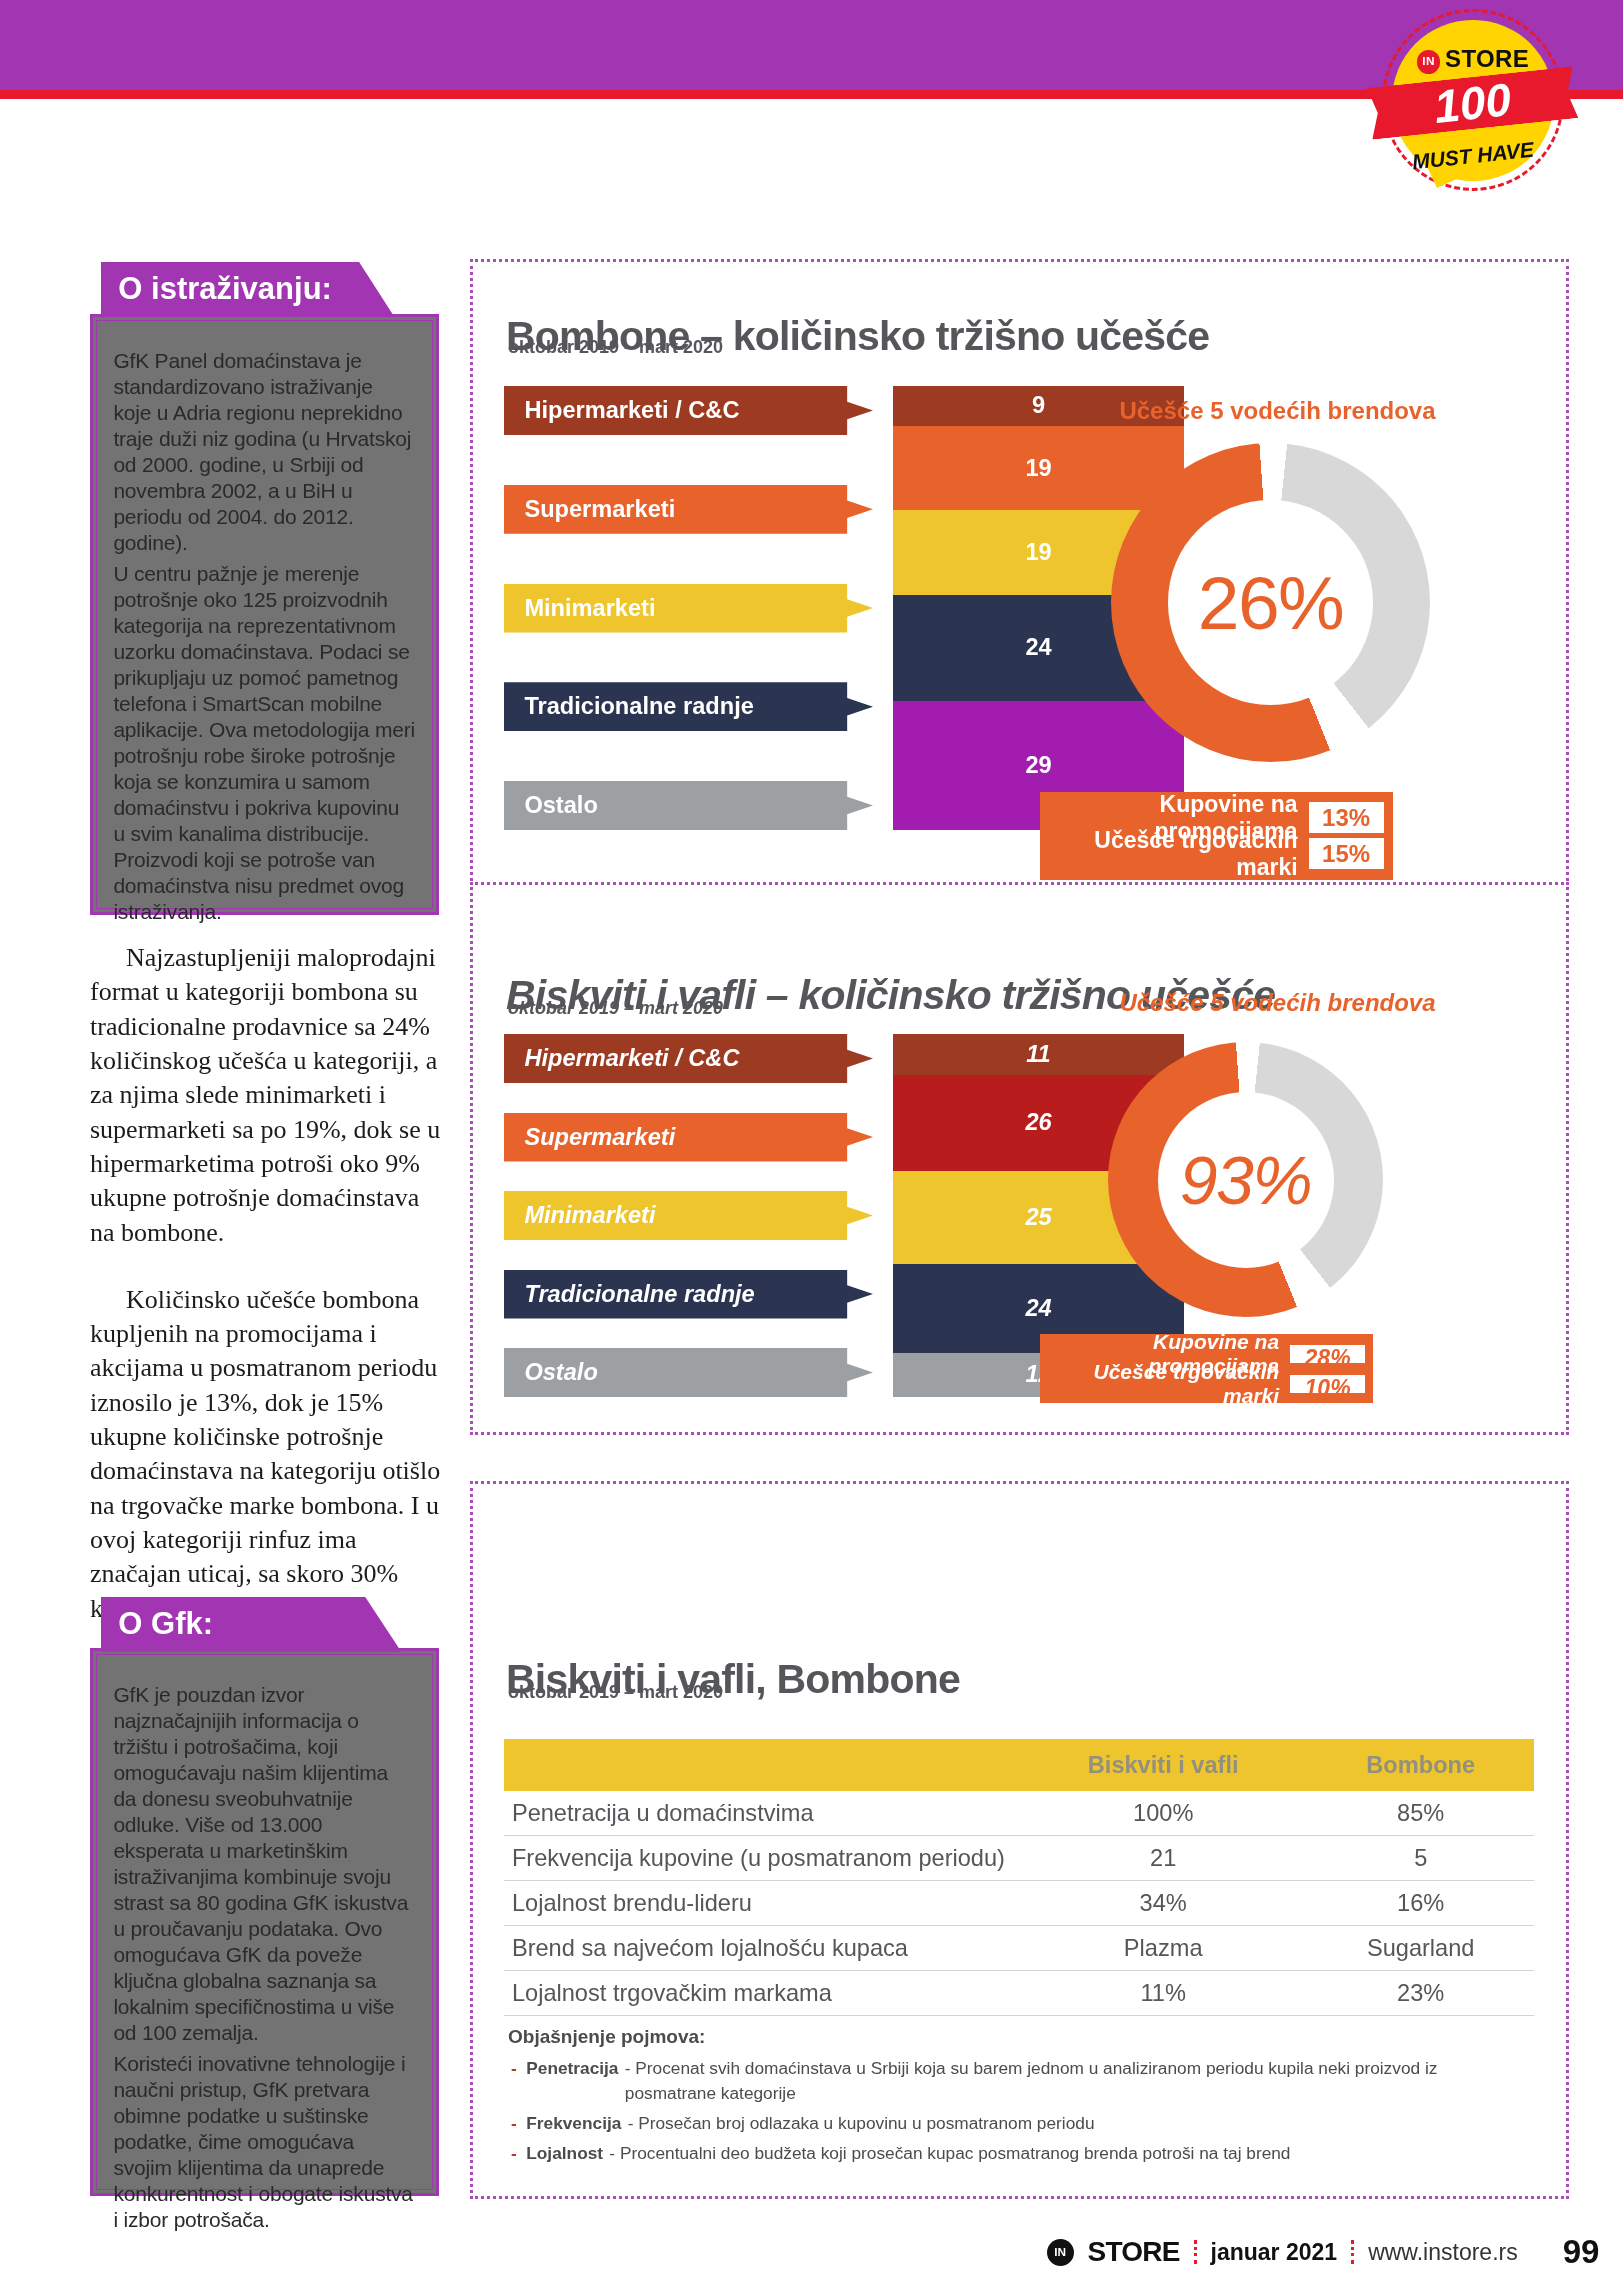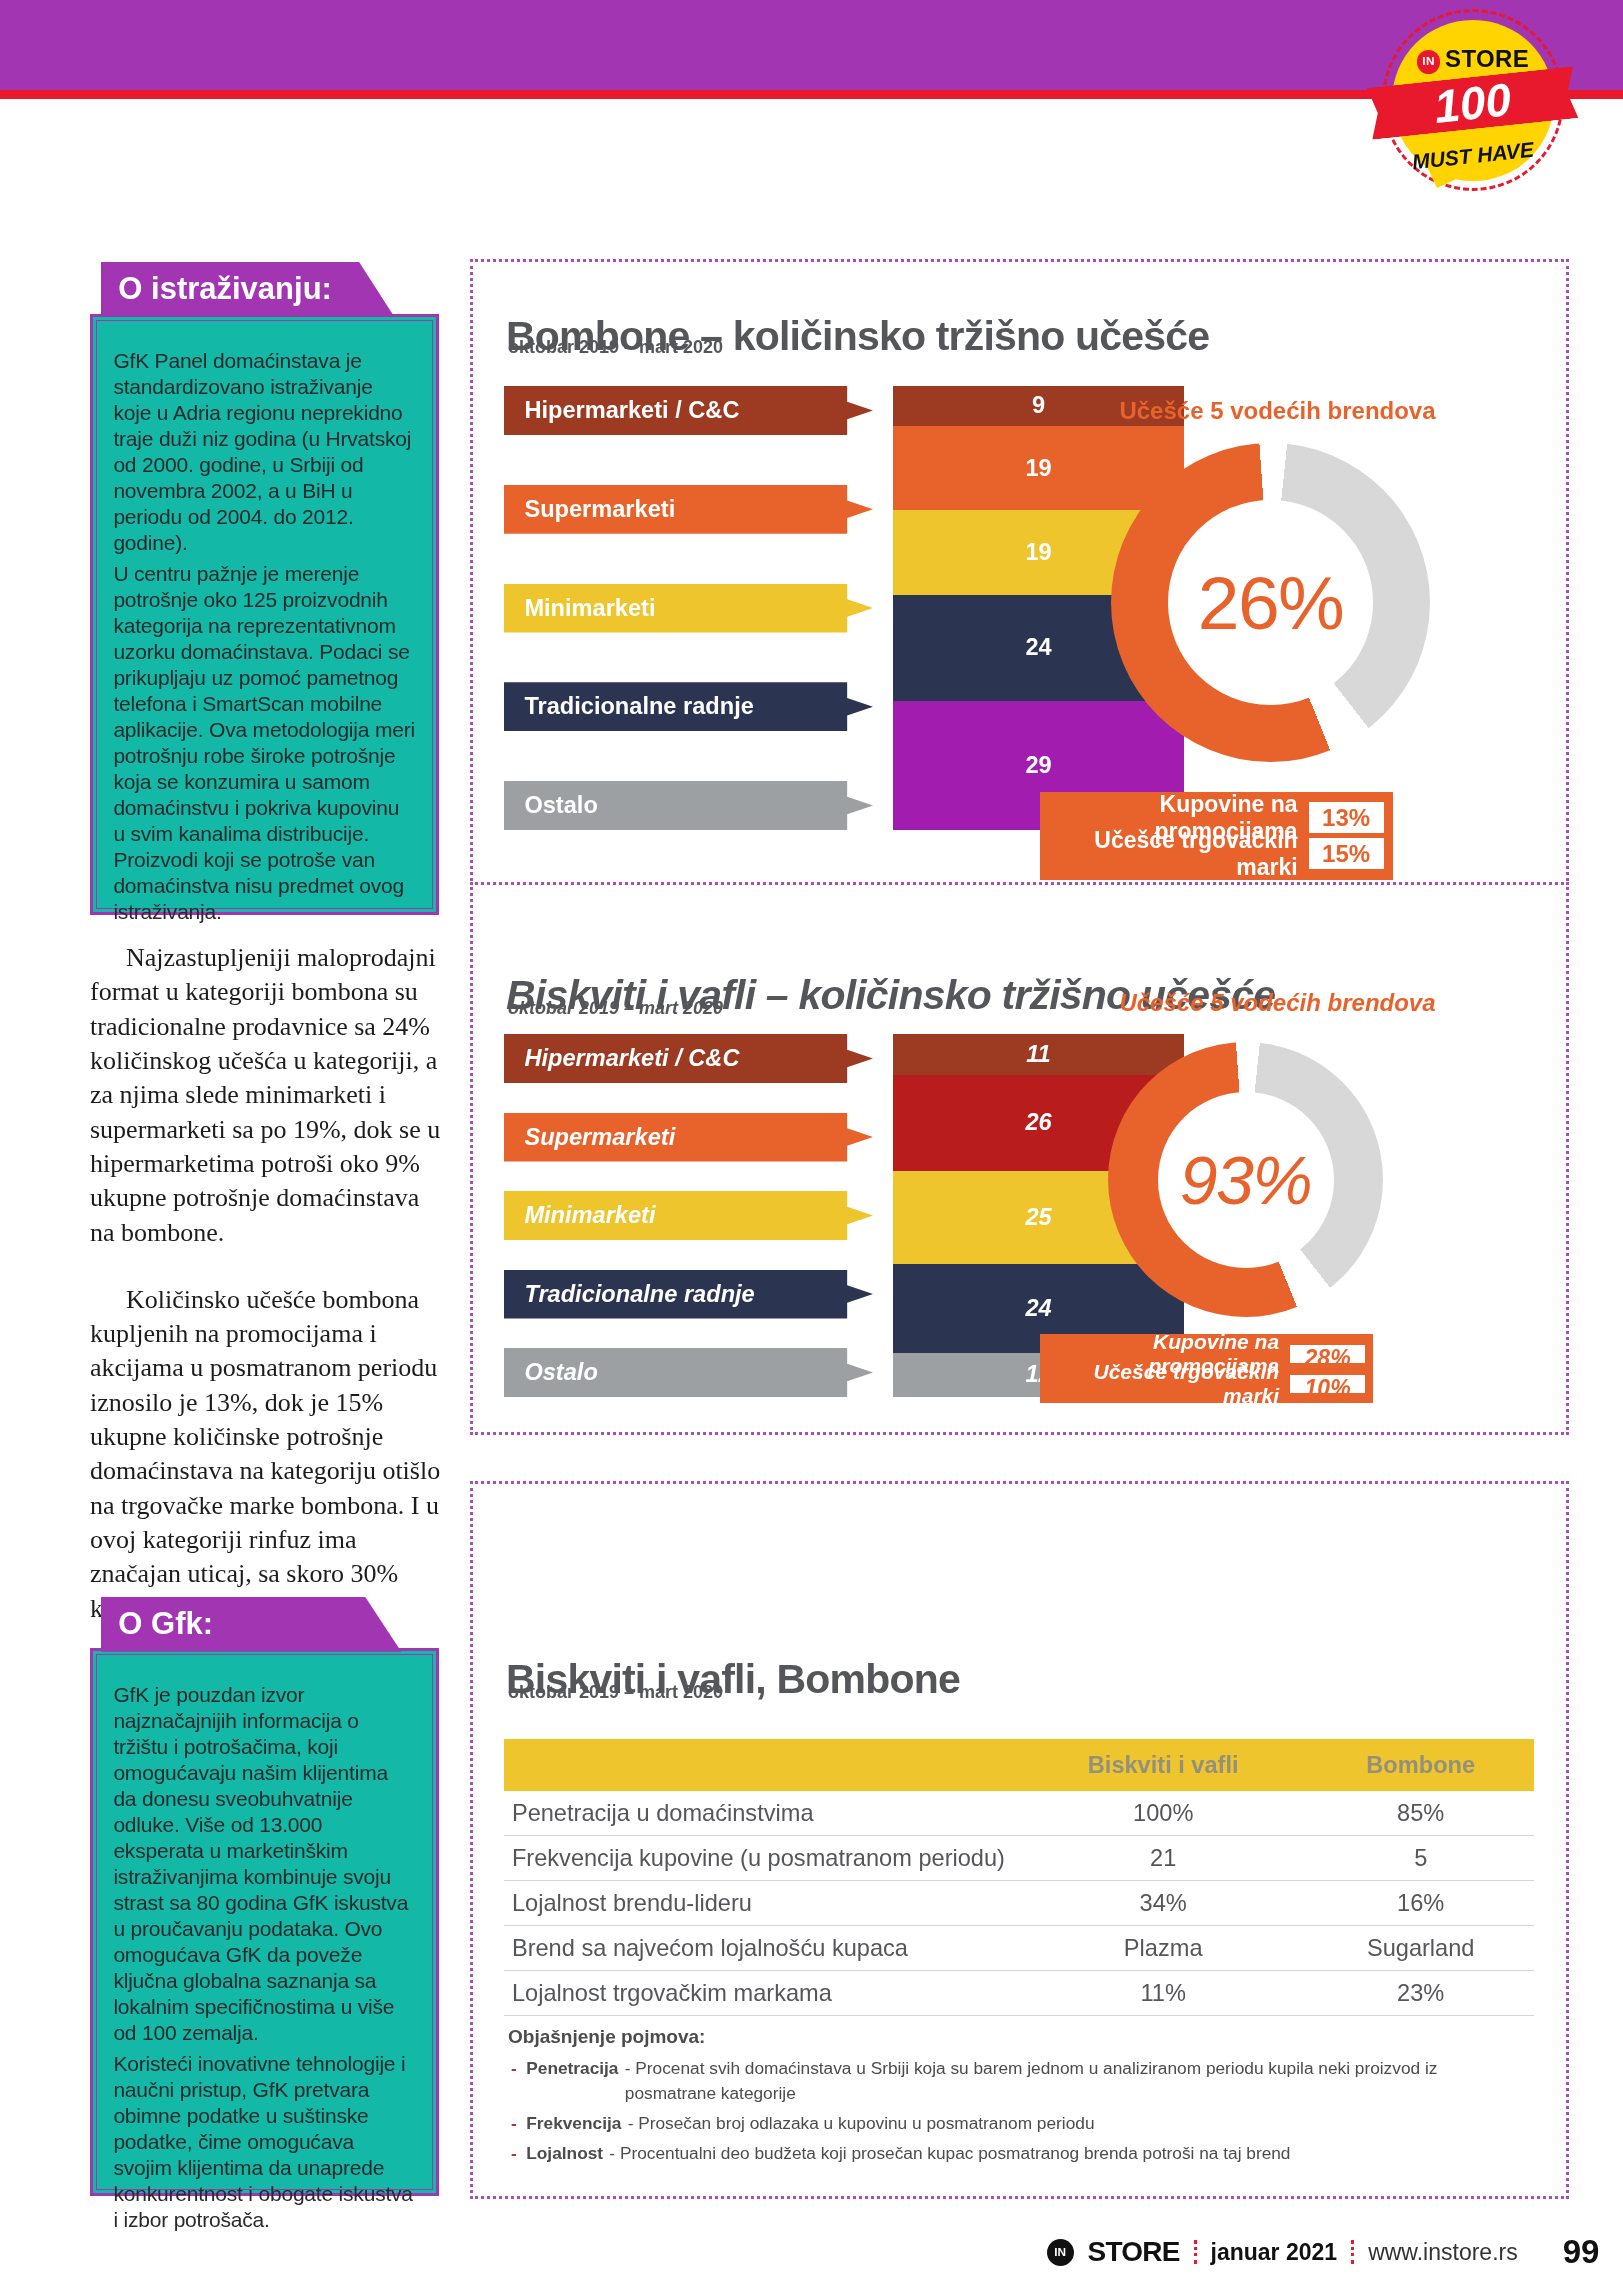--- a/index.html
+++ b/index.html
@@ -20,21 +20,21 @@
       vertical-align:2.4px;margin-right:4.7px;font-style:normal;}
   .badge-ribbon{position:absolute;left:-12.6px;right:-12.6px;top:68px;height:52px;background:#e8192c;
       transform:rotate(-6deg);display:flex;align-items:center;justify-content:center;
       color:#fff;font-style:italic;font-weight:bold;font-size:46px;
       clip-path:polygon(0 0,100% 0,96% 50%,100% 100%,0 100%,4% 50%);}
   .badge-must{position:absolute;bottom:23.6px;width:100%;text-align:center;font-weight:800;
       font-style:italic;font-size:21px;color:#111;transform:rotate(-6deg);}
   
   .phead{position:absolute;background:#a135b2;color:#fff;font-weight:bold;font-size:31px;
       padding:9.4px 0 9.4px 17.3px;z-index:3;clip-path:polygon(0 0,88% 0,100% 100%,0 100%);}
-  .pbox{position:absolute;border:3.1px solid #a135b2;background:#14b8a6;}
+  .pbox{position:absolute;border:3.1px solid #a135b2;background:#737373;}
   .pbox::before{content:'';position:absolute;inset:3.1px;border:1.6px solid #a135b2;pointer-events:none;}
   .pbox .ptext{position:relative;padding:31px 20.4px 15.7px 20.4px;font-size:21px;line-height:1.24;
       letter-spacing:-0.2px;color:#2a2a2c;font-weight:500;}
   .pbox .ptext p{margin:0 0 4.7px 0;}
   
   .article{position:absolute;left:90px;top:941px;width:352px;
       font-family:"Liberation Serif",serif;font-size:26px;line-height:1.32;color:#1c1c1e;}
   .article p{margin:0 0 33px 0;text-indent:36px;}
   
   .chart-block{position:absolute;left:470px;width:1093px;border:3.1px dotted #a84fb5;background:#fff;}

